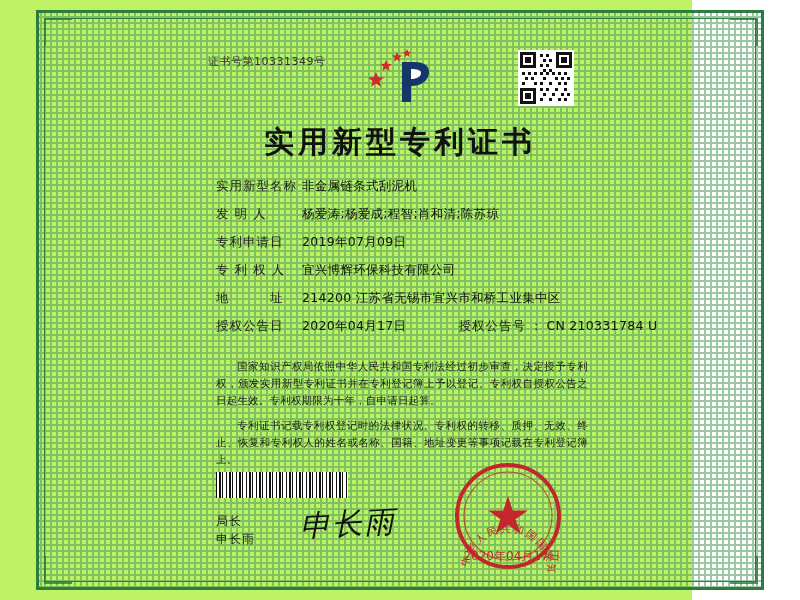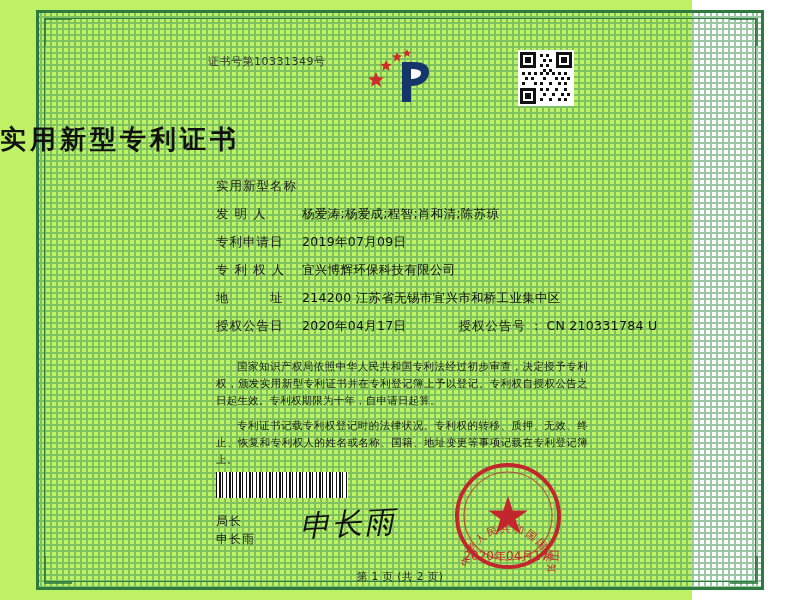--- a/index.html
+++ b/index.html
@@ -84,21 +84,22 @@
   .qr {
     position: absolute;
     left: 518px; top: 50px;
     width: 56px; height: 56px;
   }
 
   .title {
     position: absolute;
     left: 0; top: 122px;
     width: 800px;
-    font-size: 26px;
+    text-align: center;
+    font-size: 30px;
     font-weight: bold;
     letter-spacing: 4px;
     color: #111;
     font-family: "DejaVu Sans", sans-serif;
   }
 
   
   .fields {
     position: absolute;
     left: 216px; top: 178px;
@@ -300,20 +301,21 @@
           <rect x="46" y="48" width="3" height="3"></rect>
       </g>
     </svg>
   </div>
 
   <div class="title">实用新型专利证书</div>
 
   <div class="fields">
     <div class="row">
       <span class="label">实用新型名称</span>
+      <span class="value">非金属链条式刮泥机</span>
     </div>
     <div class="row">
       <span class="label">发 明 人</span>
       <span class="value">杨爱涛;杨爱成;程智;肖和清;陈苏琼</span>
     </div>
     <div class="row">
       <span class="label">专利申请日</span>
       <span class="value">2019年07月09日</span>
     </div>
     <div class="row">
@@ -356,14 +358,13 @@
         <polygon points="56,36 60.7,50.4 75.8,50.4 63.6,59.3 68.3,73.7 56,64.8 43.7,73.7 48.4,59.3 36.2,50.4 51.3,50.4"></polygon>
       </g>
       <path id="sealArc" d="M 56 112 m -40,0 a 40,40 0 1,1 80,0" fill="none"></path>
       <text font-size="10.5" fill="#c1272d" font-family="DejaVu Sans, sans-serif" letter-spacing="2">
         <textPath href="#sealArc" startOffset="4%">中华人民共和国国家知识产权局</textPath>
       </text>
     </svg>
   </div>
   <div class="seal-date">2020年04月17日</div>
 
-  <div class="footer">第 1 页 (共 2 页)</div>
 </div>
 
 </body></html>

